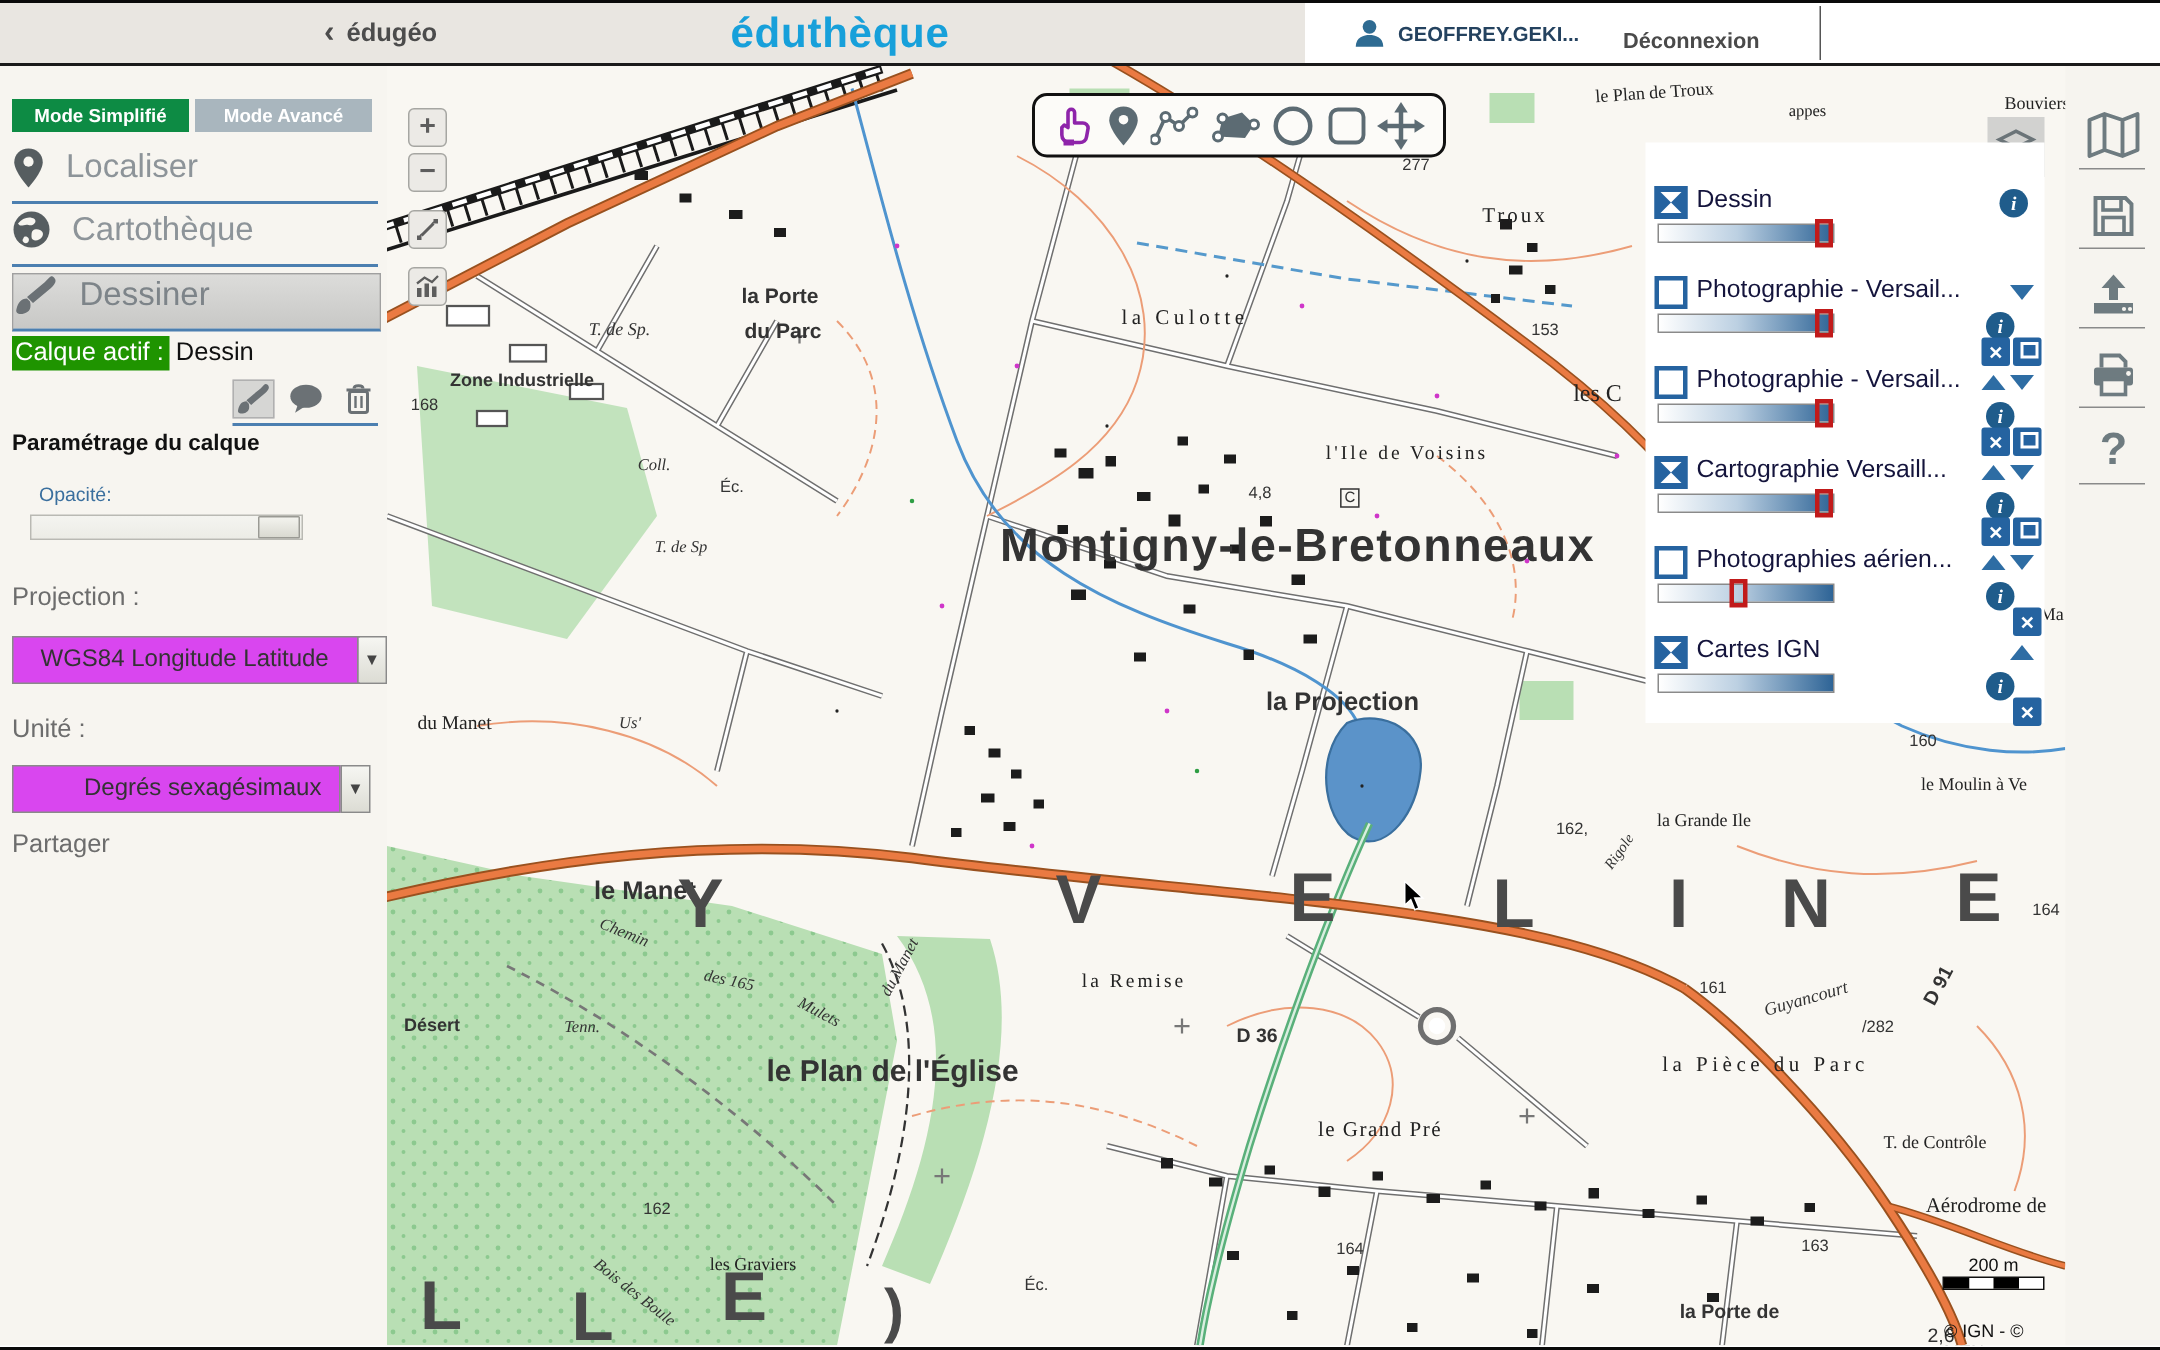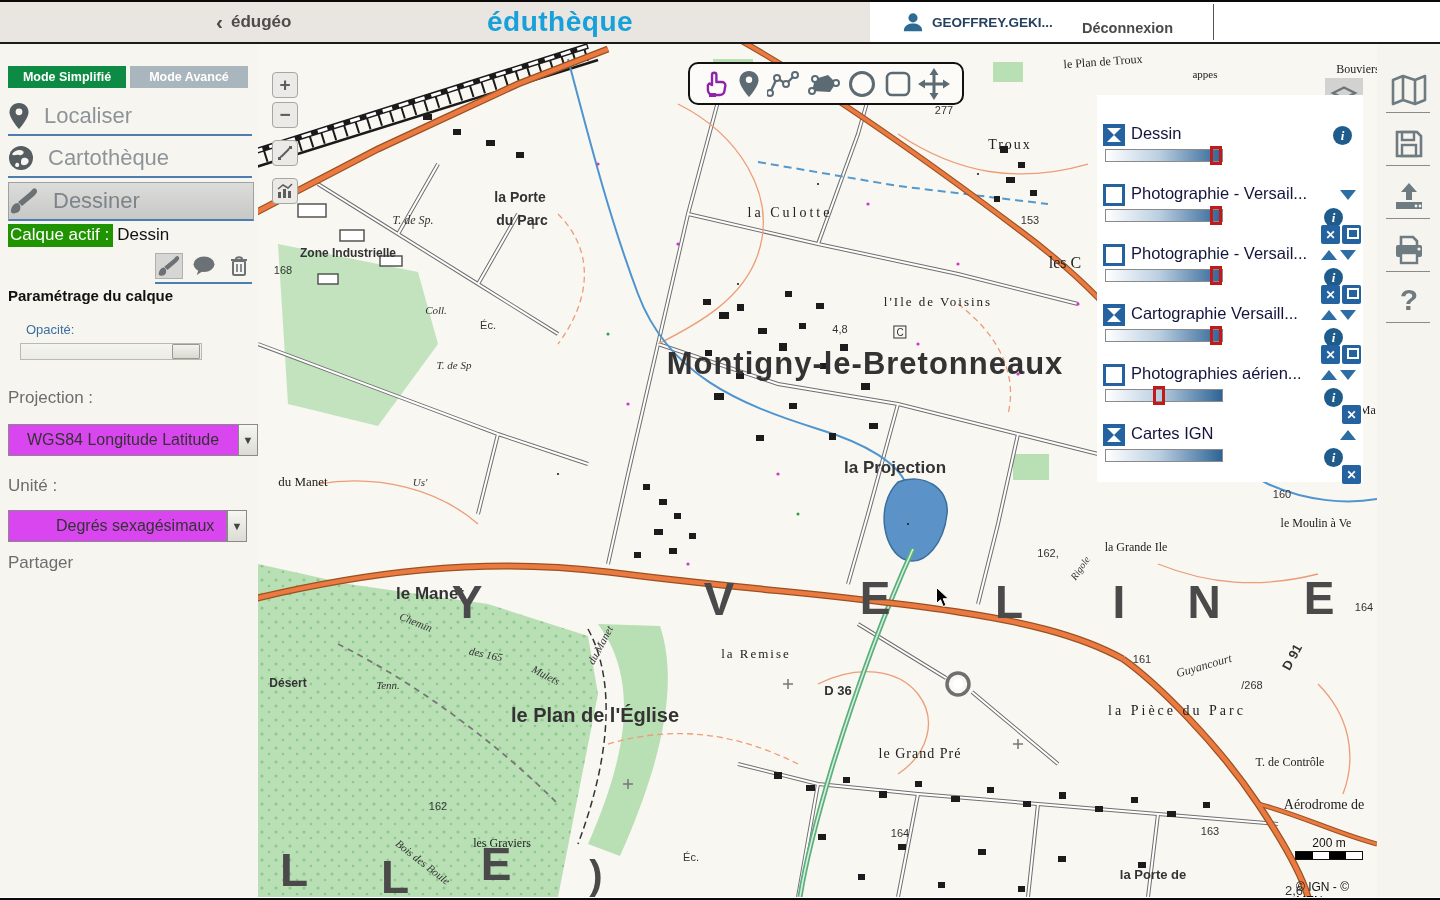--- a/index.html
+++ b/index.html
@@ -23,21 +23,21 @@
           color:#4a4a4a;font-weight:bold;font-size:14.5px;}
   .hdr-sep{position:absolute;left:343px;top:2px;width:1px;height:36px;background:#555;}
   .contact{position:absolute;left:358px;top:0;height:40px;display:flex;align-items:center;gap:10px;
            color:#3f3f3f;font-weight:bold;font-size:15px;letter-spacing:.6px;margin-top:28px;}
   
   .sidebar{position:absolute;left:0;top:44px;width:258px;height:856px;background:#f7f5f0;}
   .modebtn{position:absolute;height:22px;display:flex;align-items:center;justify-content:center;
            color:#fff;font-weight:bold;font-size:12.5px;}
   .mode-s{left:8px;top:22px;width:118px;background:#0d8b44;}
   .mode-a{left:130px;top:22px;width:118px;background:#a9b6be;}
-  .navitem{position:absolute;left:8px;width:244px;height:36px;display:flex;align-items:center;gap:14px;
+  .navitem{position:absolute;left:8px;width:244px;height:36px;display:flex;gap:14px;
            color:#8d9499;font-size:22px;border-bottom:2px solid #4c7fb0;}
   .navbtn{background:linear-gradient(#dcdcda,#c8c8c6);border:1px solid #a0a0a0;border-bottom:2px solid #4c7fb0;
           color:#7d8489;}
   .calque{position:absolute;left:8px;top:180px;height:22px;display:flex;align-items:center;font-size:17px;}
   .calque .hl{background:#1f9400;color:#fff;padding:1px 4px 2px 2px;}
   .calque .val{color:#111;margin-left:4px;}
   .toolrow{position:absolute;left:155px;top:208px;width:97px;height:28px;display:flex;align-items:center;
            gap:8px;border-bottom:2px solid #4c7fb0;padding-bottom:2px;}
   .toolbox{width:30px;height:24px;display:flex;align-items:center;justify-content:center;}
   .toolbox.sel{background:#d6d6d4;border:1px solid #b0b0b0;}
@@ -403,21 +403,21 @@
 
   <div id="map-labels">
       <span class="map-lb town" style="left: 607px; top: 320px; font-size: 31px; transform: translate(-50%, -50%);">Montigny-le-Bretonneaux</span>
       <span class="map-lb town2" style="left: 637px; top: 424px; font-size: 17px; transform: translate(-50%, -50%);">la Projection</span>
       <span class="map-lb town2" style="left: 172px; top: 550px; font-size: 17px; transform: translate(-50%, -50%);">le Manet</span>
       <span class="map-lb town2" style="left: 337px; top: 671px; font-size: 20px; transform: translate(-50%, -50%);">le Plan de l'Église</span>
       <span class="map-lb serif" style="left: 498px; top: 610px; font-size: 13px; letter-spacing: 2px; transform: translate(-50%, -50%);">la Remise</span>
       <span class="map-lb serif" style="left: 662px; top: 710px; font-size: 14px; letter-spacing: 1px; transform: translate(-50%, -50%);">le Grand Pré</span>
       <span class="map-lb serif" style="left: 919px; top: 667px; font-size: 14px; letter-spacing: 3px; transform: translate(-50%, -50%);">la Pièce du Parc</span>
       <span class="map-lb ital" style="left: 946px; top: 622px; font-size: 12px; transform: translate(-50%, -50%) rotate(-16deg);">Guyancourt</span>
-      <span class="map-lb num" style="left: 994px; top: 641px; font-size: 11px; transform: translate(-50%, -50%);">/268</span>
+      <span class="map-lb num" style="left: 994px; top: 641px; font-size: 11px; transform: translate(-50%, -50%);">/282</span>
       <span class="map-lb num" style="left: 884px; top: 615px; font-size: 11px; transform: translate(-50%, -50%);">161</span>
       <span class="map-lb town2" style="left: 1034px; top: 613px; font-size: 13px; transform: translate(-50%, -50%) rotate(-62deg);">D 91</span>
       <span class="map-lb town2" style="left: 580px; top: 646px; font-size: 13px; transform: translate(-50%, -50%);">D 36</span>
       <span class="map-lb serif" style="left: 1032px; top: 718px; font-size: 12px; transform: translate(-50%, -50%);">T. de Contrôle</span>
       <span class="map-lb serif" style="left: 1066px; top: 761px; font-size: 14px; transform: translate(-50%, -50%);">Aérodrome de</span>
       <span class="map-lb serif" style="left: 244px; top: 799px; font-size: 12px; transform: translate(-50%, -50%);">les Graviers</span>
       <span class="map-lb ital" style="left: 165px; top: 818px; font-size: 11px; transform: translate(-50%, -50%) rotate(38deg);">Bois des Boule</span>
       <span class="map-lb num" style="left: 180px; top: 762px; font-size: 11px; transform: translate(-50%, -50%);">162</span>
       <span class="map-lb num" style="left: 642px; top: 789px; font-size: 11px; transform: translate(-50%, -50%);">164</span>
       <span class="map-lb num" style="left: 952px; top: 787px; font-size: 11px; transform: translate(-50%, -50%);">163</span>

